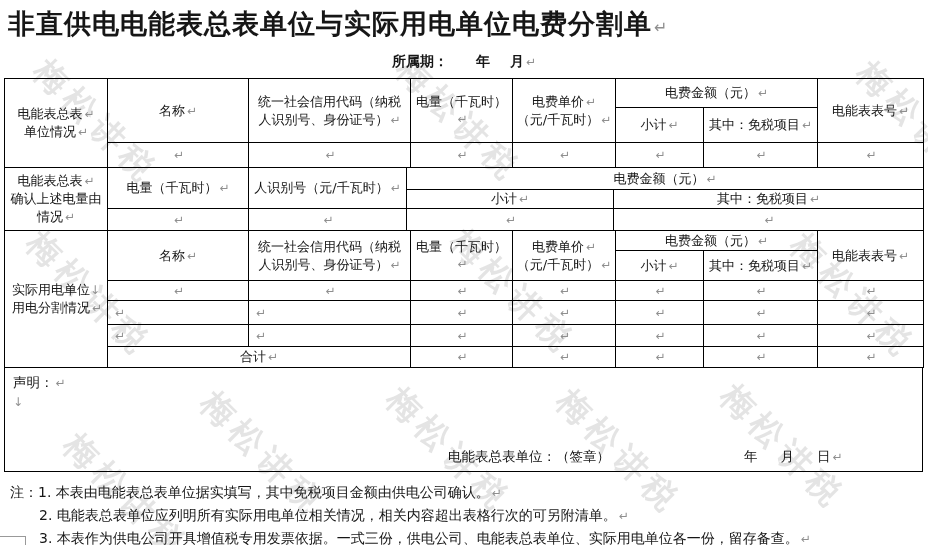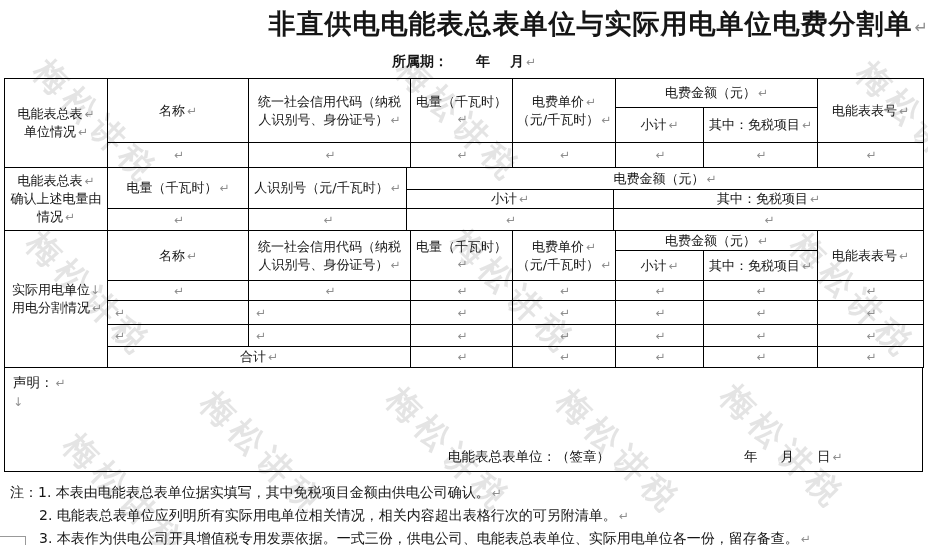--- a/index.html
+++ b/index.html
@@ -11,21 +11,21 @@
   .wm{
     position:absolute;font-size:33px;letter-spacing:7px;white-space:nowrap;
     color:rgba(90,90,90,0.16);transform:rotate(45deg);transform-origin:0 0;z-index:0;
     font-weight:bold;pointer-events:none;
   }
   .wm1{left:55px;top:50px}.wm2{left:418px;top:48px}.wm3{left:878px;top:52px}
   .wm4{left:48px;top:222px}.wm5{left:472px;top:220px}.wm6{left:812px;top:224px}
   .wm7{left:222px;top:382px}.wm8{left:408px;top:378px}.wm9{left:578px;top:380px}
   .wm10{left:742px;top:375px}.wm11{left:85px;top:424px}
   h1.title{
-    margin:7px 0 0 8px;text-align:right;font-size:27px;font-weight:bold;
+    margin:7px 0 0 8px;text-align:left;font-size:27px;font-weight:bold;
     letter-spacing:1px;line-height:34px;position:relative;z-index:1;
   }
   .period{
     text-align:center;font-size:14px;font-weight:bold;margin-top:8px;
     position:relative;z-index:1;
   }
   .period .yr{margin-left:28px}
   .period .mo{margin-left:20px}
 
   table.t{

